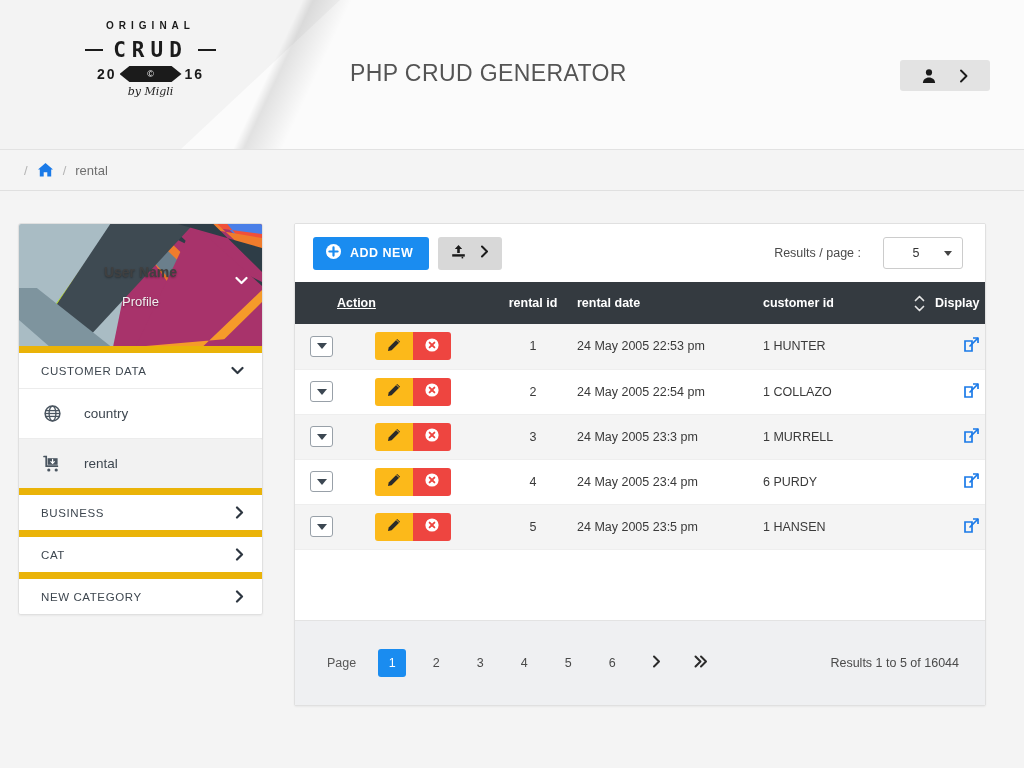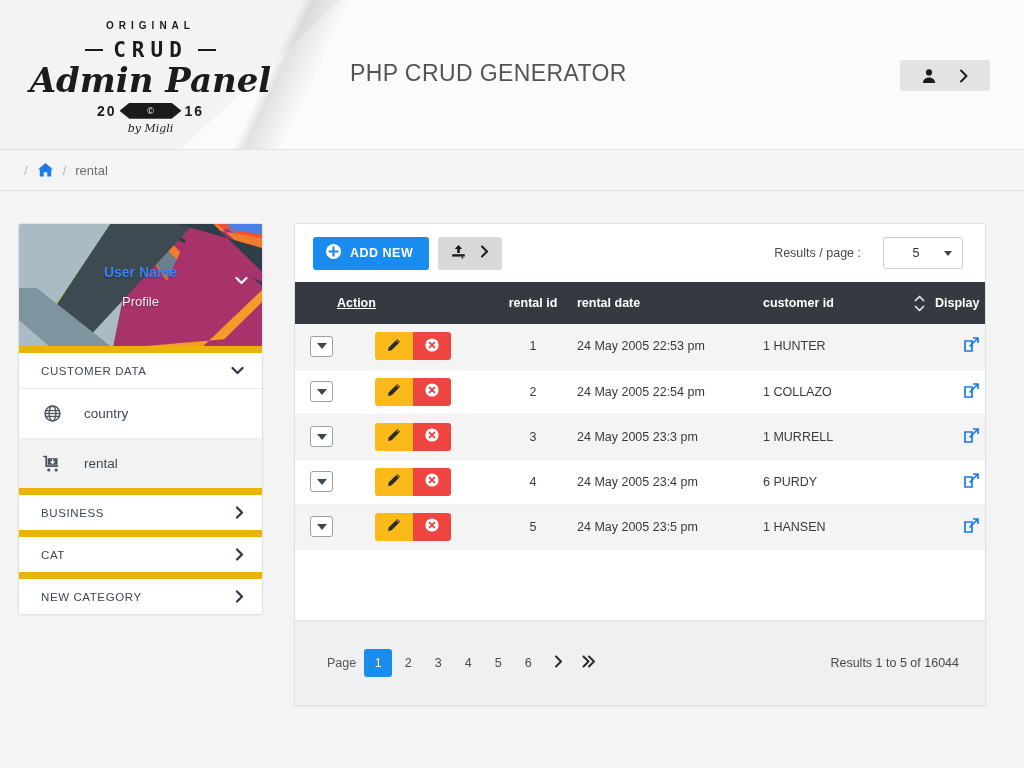--- a/index.html
+++ b/index.html
@@ -168,21 +168,21 @@
     position: relative;
     width: 100%; height: 122px;
     overflow: hidden;
     cursor: pointer;
   }
   .profile-card svg { display: block; width: 100%; height: 100%; }
   .profile-name {
     position: absolute;
     left: 0; right: 0; top: 40px;
     text-align: center;
-    color: #3b82f6;
+    color: #404040;
     font-size: 14px;
     font-weight: bold;
     text-shadow: 0 1px 2px rgba(0,0,0,0.35);
   }
   .profile-sub {
     position: absolute;
     left: 0; right: 0; top: 70px;
     text-align: center;
     color: #f0f0f0;
     font-size: 13px;
@@ -383,21 +383,21 @@
   .table-filler { height: 70px; background: #fff; }
 
   
   .pagination-bar {
     height: 85px;
     background: #eff0f2;
     border-top: 1px solid #e3e3e3;
     display: flex;
     align-items: center;
     padding: 0 26px 0 32px;
-    gap: 2px;
+    gap: 16px;
   }
   .page-label { font-size: 12.5px; color: #575757; margin-right: 6px; }
   .page-btn {
     min-width: 28px; height: 28px;
     border-radius: 3px;
     display: flex; align-items: center; justify-content: center;
     font-size: 12.5px;
     color: #4a4a4a;
     cursor: pointer;
     padding: 0 8px;
@@ -419,21 +419,20 @@
   <div class="header-left-wedge"></div>
   <div class="header-diag-shadow"></div>
 
   <div class="logo">
     <div class="logo-original">ORIGINAL</div>
     <div class="logo-crud-row">
       <span class="logo-dash"></span>
       <span class="logo-crud">CRUD</span>
       <span class="logo-dash"></span>
     </div>
-    <div class="logo-admin">Admin Panel</div>
     <div class="logo-year-row">
       <span class="logo-year">20</span>
       <span class="logo-diamond"></span>
       <span class="logo-year">16</span>
     </div>
     <div class="logo-by">by Migli</div>
   </div>
 
   <div class="header-title">PHP CRUD GENERATOR</div>
 

